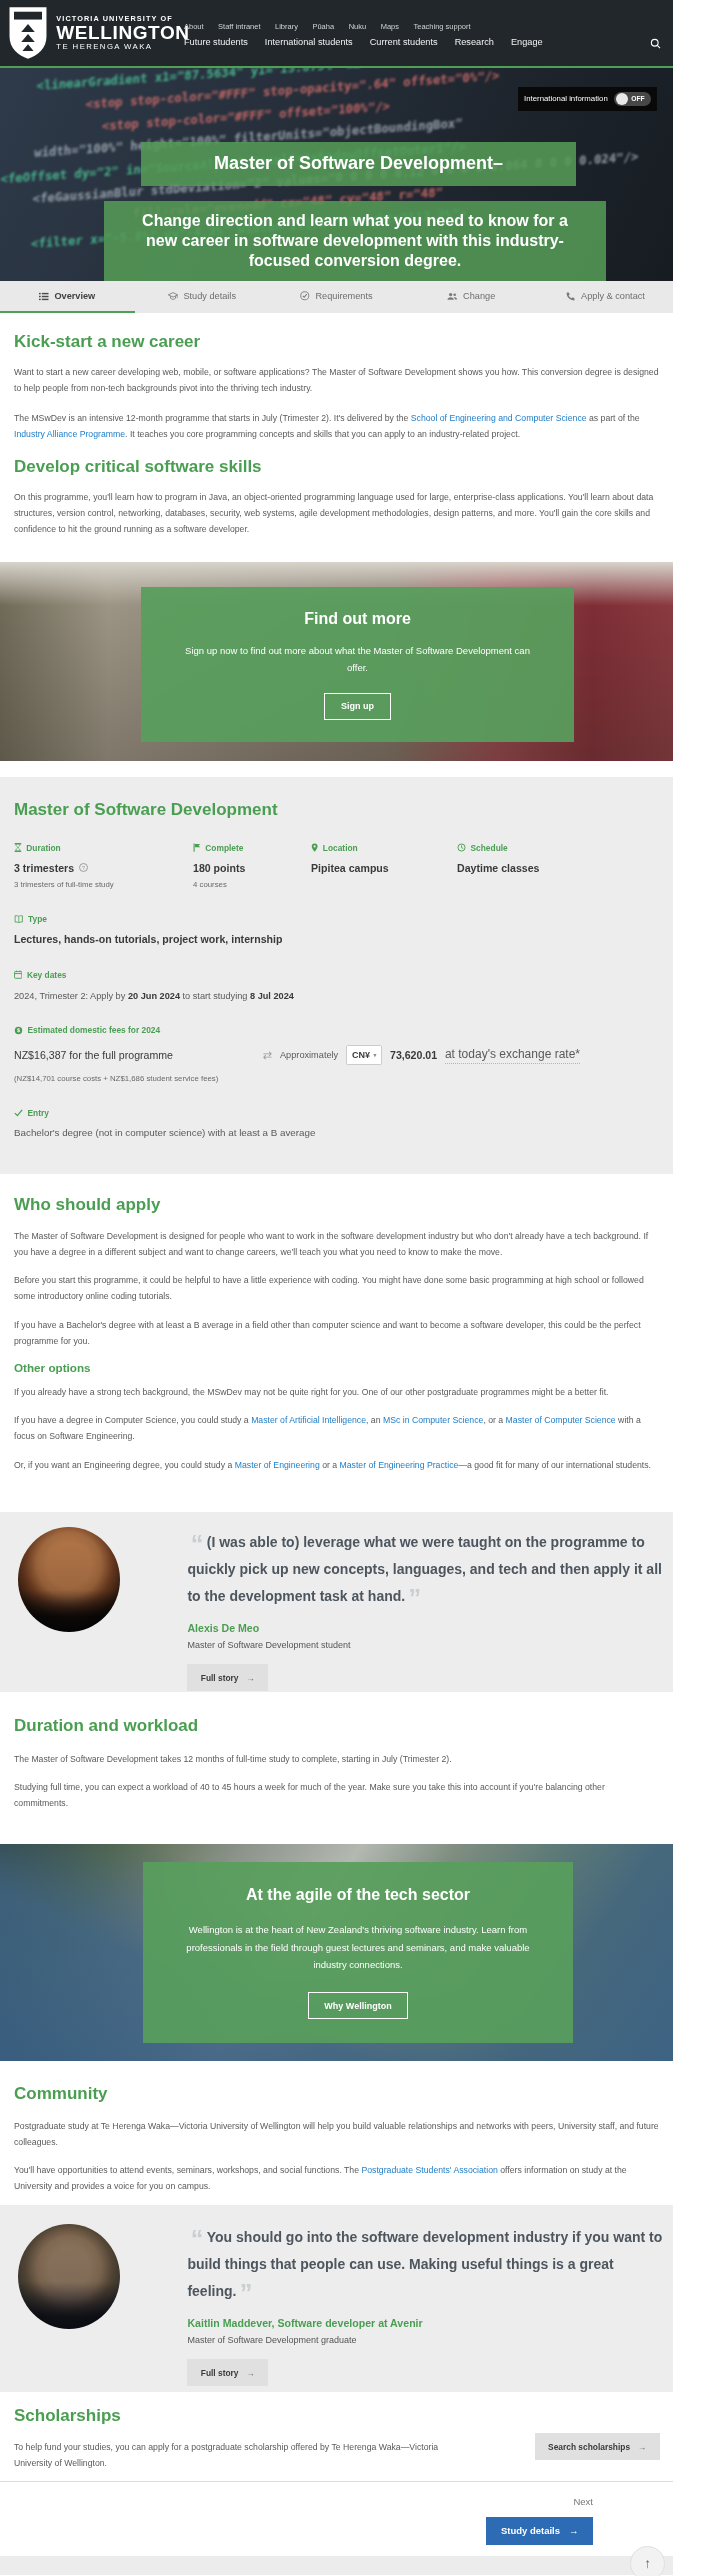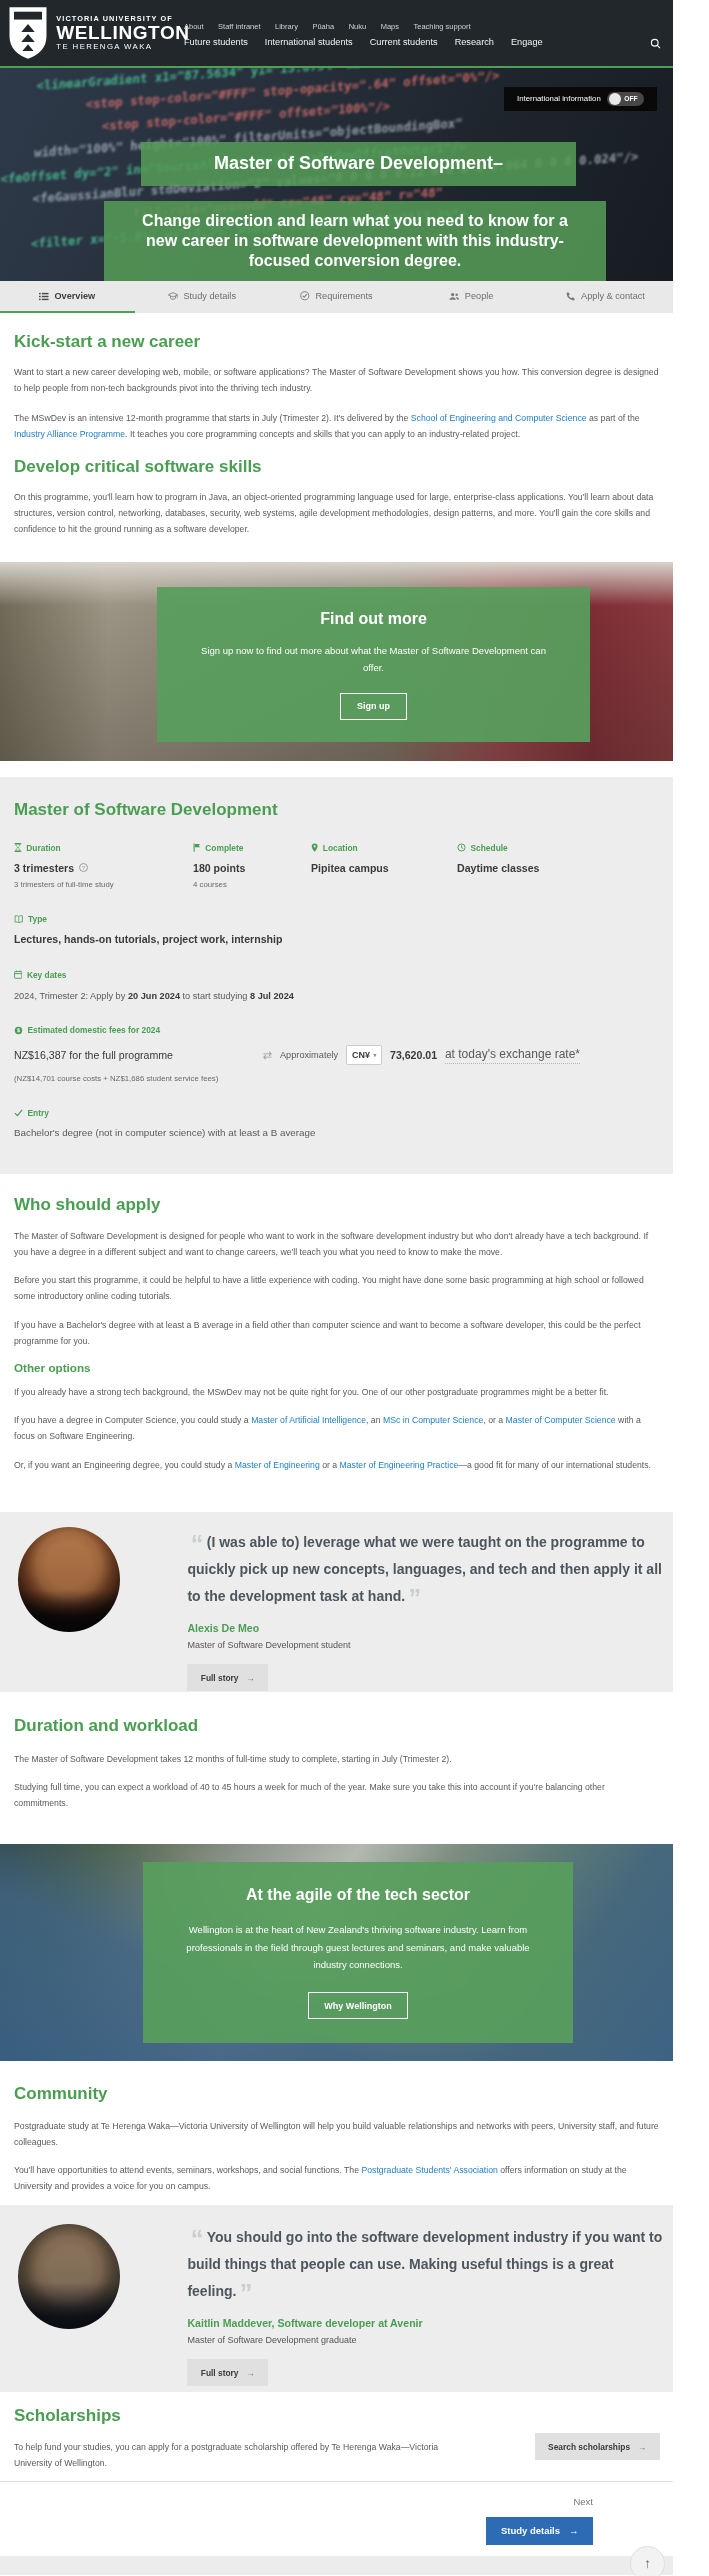--- a/index.html
+++ b/index.html
@@ -24,21 +24,21 @@
   .green-line { height:2.2px; background:#4f9f54; }
 
   
   .hero { height:213px; position:relative; background:linear-gradient(115deg,#2e3a4a 0%,#27303c 35%,#1d242c 70%,#171c22 100%); overflow:hidden; }
   .code-bg { position:absolute; left:-34px; top:-17px; width:838px; transform:rotate(-4deg) skewX(-6deg); filter:blur(0.9px); opacity:.85;
              font-family:"DejaVu Sans Mono", monospace; font-size:12.3px; line-height:22.4px; font-weight:bold; white-space:nowrap; }
   .code-bg div { padding-left:67px; }
   .code-bg div:nth-child(2){ padding-left:117px; } .code-bg div:nth-child(3){ padding-left:134px; }
   .code-bg div:nth-child(5){ padding-left:34px; }  .code-bg div:nth-child(7){ padding-left:168px; }
   .tone-green { color:#4ecb9a; } .tone-red { color:#e0736f; } .tone-gray { color:#aab4bd; }
-  .intl-toggle { position:absolute; top:18.4px; right:15.6px; background:rgba(8,8,8,.92); color:#fff; display:flex; align-items:center; gap:6.7px; padding:5px 13px; }
+  .intl-toggle { position:absolute; top:18.4px; right:15.6px; background:rgba(8,8,8,.92); color:#fff; display:flex; align-items:center; gap:6.7px; padding:5px 6px; }
   .intl-label { font-size:7.8px; }
   .toggle-pill { width:37px; height:14.5px; background:#474747; border-radius:7.3px; display:flex; align-items:center; gap:3.4px; padding:0 4.5px 0 1.1px; cursor:pointer; }
   .toggle-knob { width:12.3px; height:12.3px; border-radius:50%; background:#e8e8e8; }
   .toggle-state { color:#fff; font-size:6.7px; font-weight:bold; }
   .hero-title-box { position:absolute; left:141px; top:74px; width:435px; background:rgba(84,154,86,.88); text-align:center; padding:11.2px 5.6px; }
   .hero-title-box h1 { color:#fff; font-size:18px; font-weight:bold; }
   .hero-sub-box { position:absolute; left:104px; top:133px; width:502px; background:rgba(84,154,86,.88); text-align:center; padding:10px 22.4px; }
   .hero-sub-box p { color:#fff; font-size:16px; font-weight:bold; line-height:20px; }
 
   
@@ -57,21 +57,21 @@
   .s-kickstart h2 { margin-bottom:12.3px; }
   .s-kickstart .para { margin-bottom:13.4px; }
   .s-skills { height:115px; padding-top:10px; }
   .s-skills h2 { margin-bottom:12.3px; }
 
   
   .banner { height:199px; position:relative; overflow:hidden; }
   .banner1-bg { position:absolute; inset:0;
     background:linear-gradient(90deg,#6f6a58 0%,#9c9484 16%,#8c8273 38%,#7f7263 58%,#97464b 74%,#7e2d35 88%,#8a3a40 100%); }
   .banner1-bg:before { content:""; position:absolute; inset:0; background:linear-gradient(180deg,#d8d4cb 0%,rgba(216,212,203,0) 22%, rgba(40,36,30,.25) 100%); }
-  .overlay-box { position:absolute; left:157px; top:25px; width:433px; background:rgba(88,158,92,.93); color:#fff; text-align:center; padding:22.4px 39px; }
+  .overlay-box { position:absolute; left:141px; top:25px; width:433px; background:rgba(88,158,92,.93); color:#fff; text-align:center; padding:22.4px 39px; }
   .overlay-box h2 { font-size:16px; font-weight:bold; margin-bottom:14.5px; color:#fff; }
   .overlay-box p { font-size:9.5px; line-height:17px; margin-bottom:17px; }
   .ghost-btn { display:inline-block; background:transparent; border:0.6px solid #fff; color:#fff; font-size:9px; font-weight:bold; padding:7.3px 15.6px; cursor:pointer; font-family:inherit; }
   .gap28 { height:15.6px; background:#fff; }
 
   
   .s-card { height:397px; background:#ededed; padding-top:23.5px; }
   .s-card h2 { margin-bottom:22.4px; }
   .facts { display:flex; }
   .fact { padding-right:11.2px; }
@@ -244,21 +244,21 @@
       </svg>
       <span>Requirements</span>
     </div>
     <div class="tab">
       <svg width="10.6" height="9" viewBox="0 0 19 16" fill="#7a7a7a">
         <circle cx="6.5" cy="4.5" r="3"></circle>
         <path d="M0.8 14c0-3 2.5-4.6 5.7-4.6s5.7 1.6 5.7 4.6z"></path>
         <circle cx="13.8" cy="4.8" r="2.4"></circle>
         <path d="M13.2 9.2c2.8.1 5 1.6 5 4.3h-4.2c0-1.8-.8-3.3-2.1-4.1z"></path>
       </svg>
-      <span>People</span>
+      <span>Change</span>
     </div>
     <div class="tab">
       <svg width="9" height="9" viewBox="0 0 16 16" fill="#7a7a7a">
         <path d="M2 1h3l1.6 3.6L4.7 6.3a11.5 11.5 0 0 0 5 5l1.7-1.9L15 11v3a1 1 0 0 1-1 1A13.2 13.2 0 0 1 1 2a1 1 0 0 1 1-1z"></path>
       </svg>
       <span>Apply &amp; contact</span>
     </div>
   </nav>
 
   <section class="section s-kickstart">

